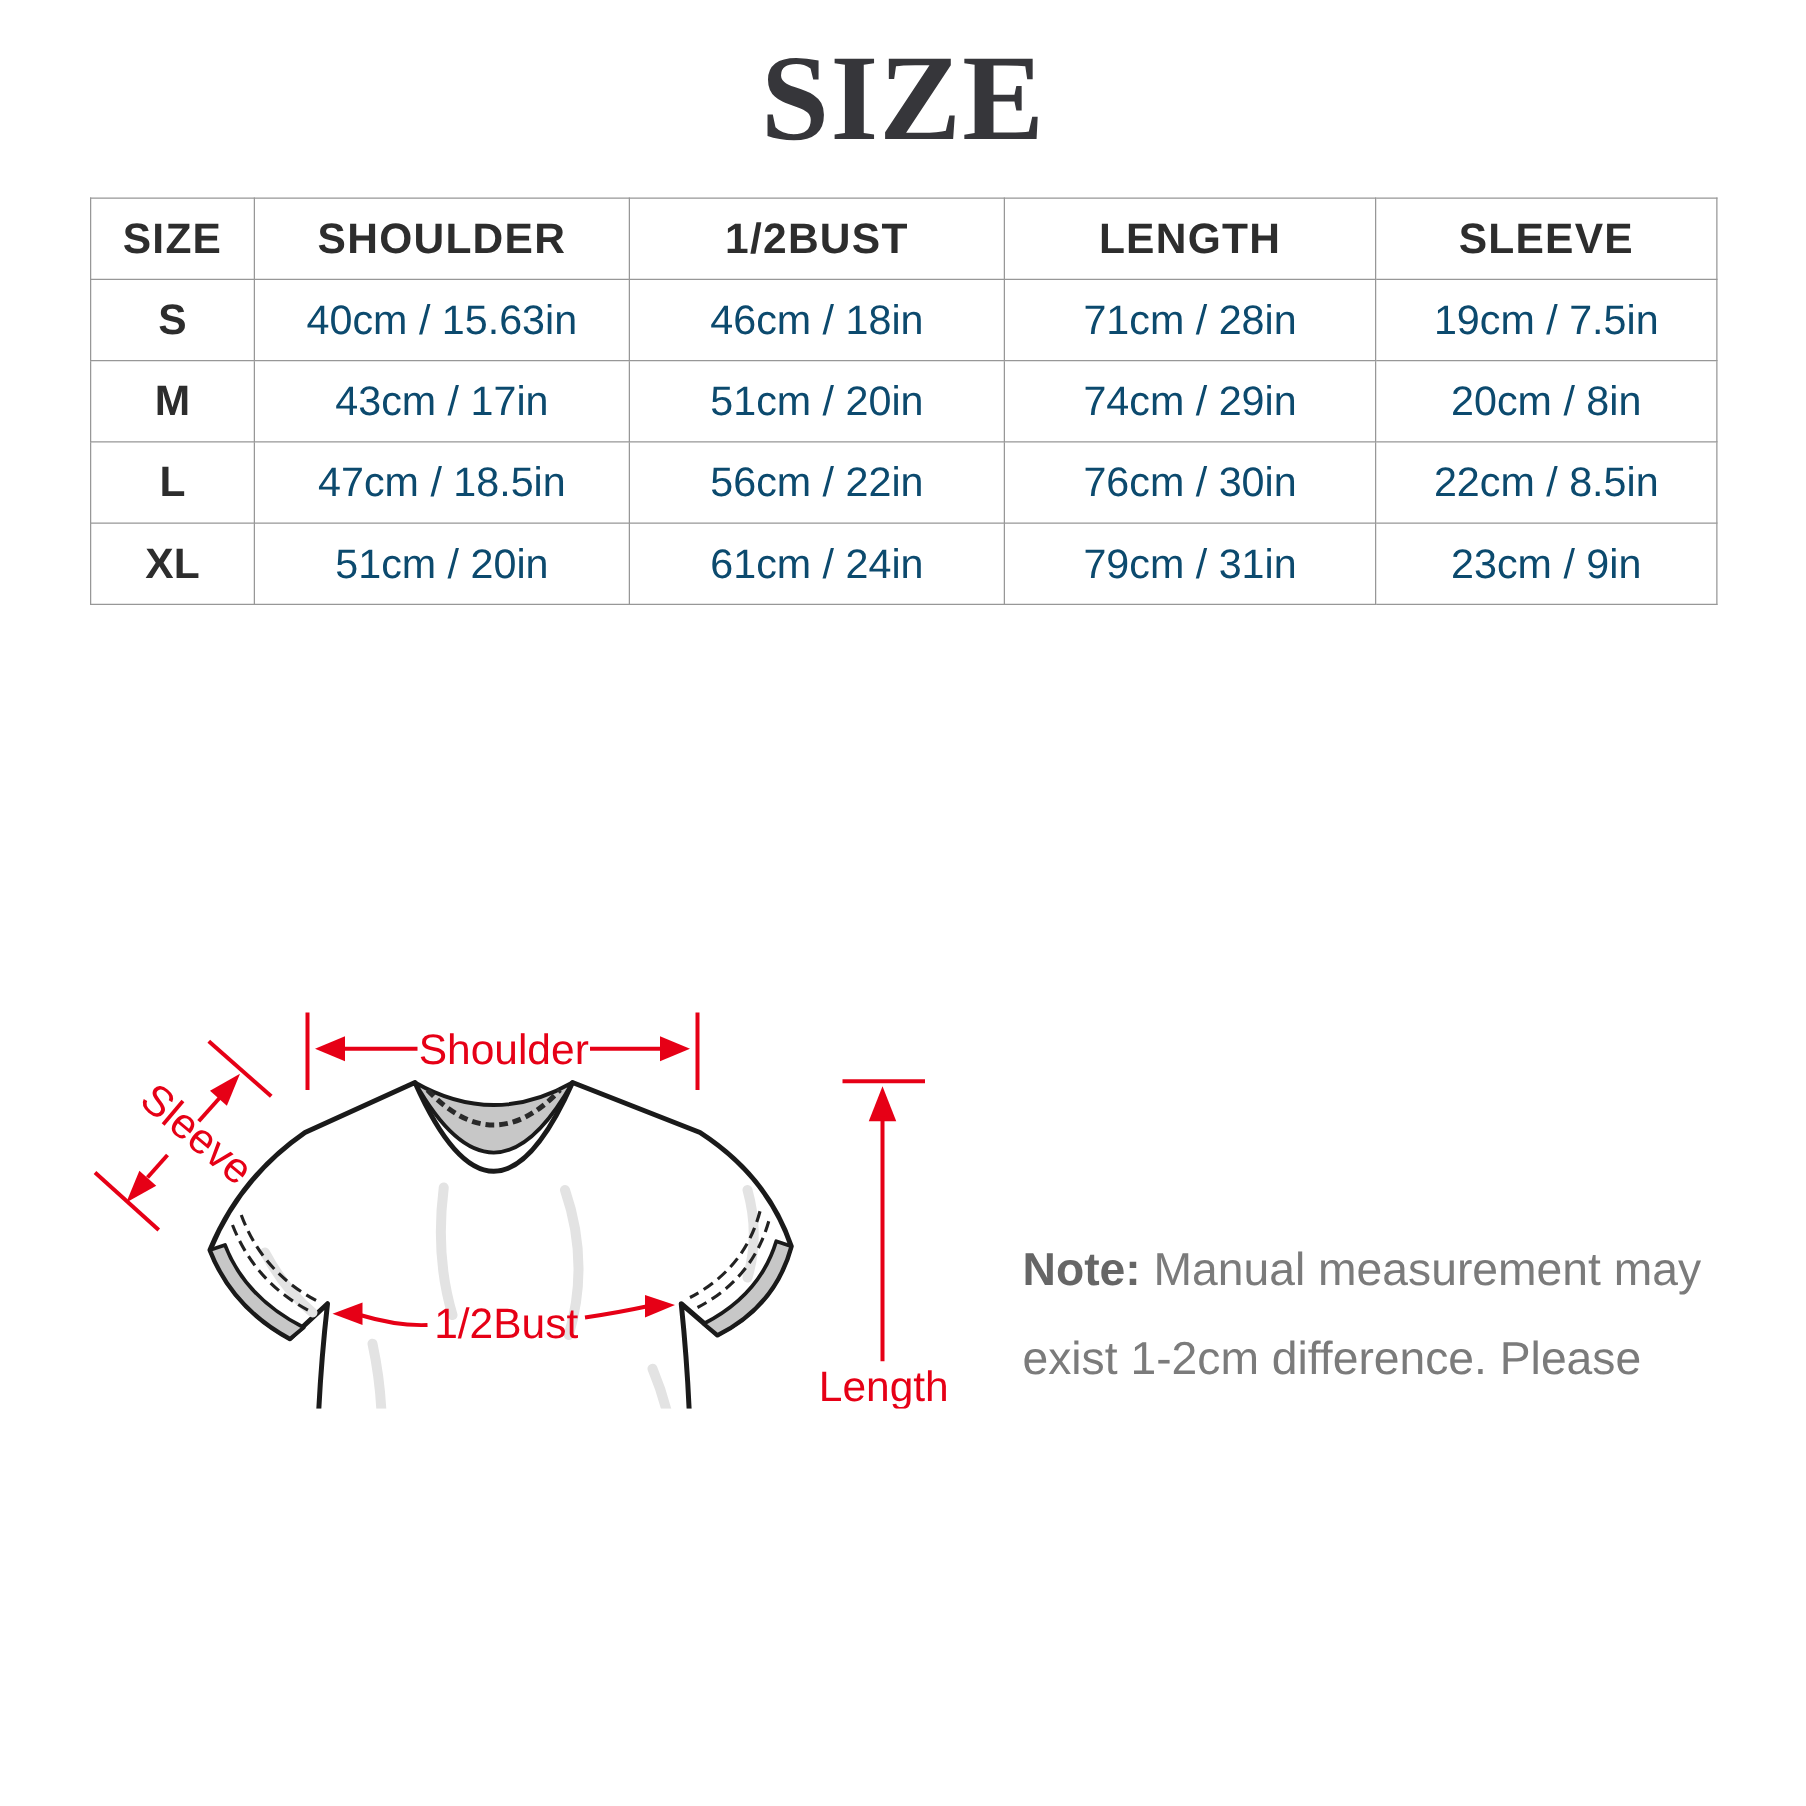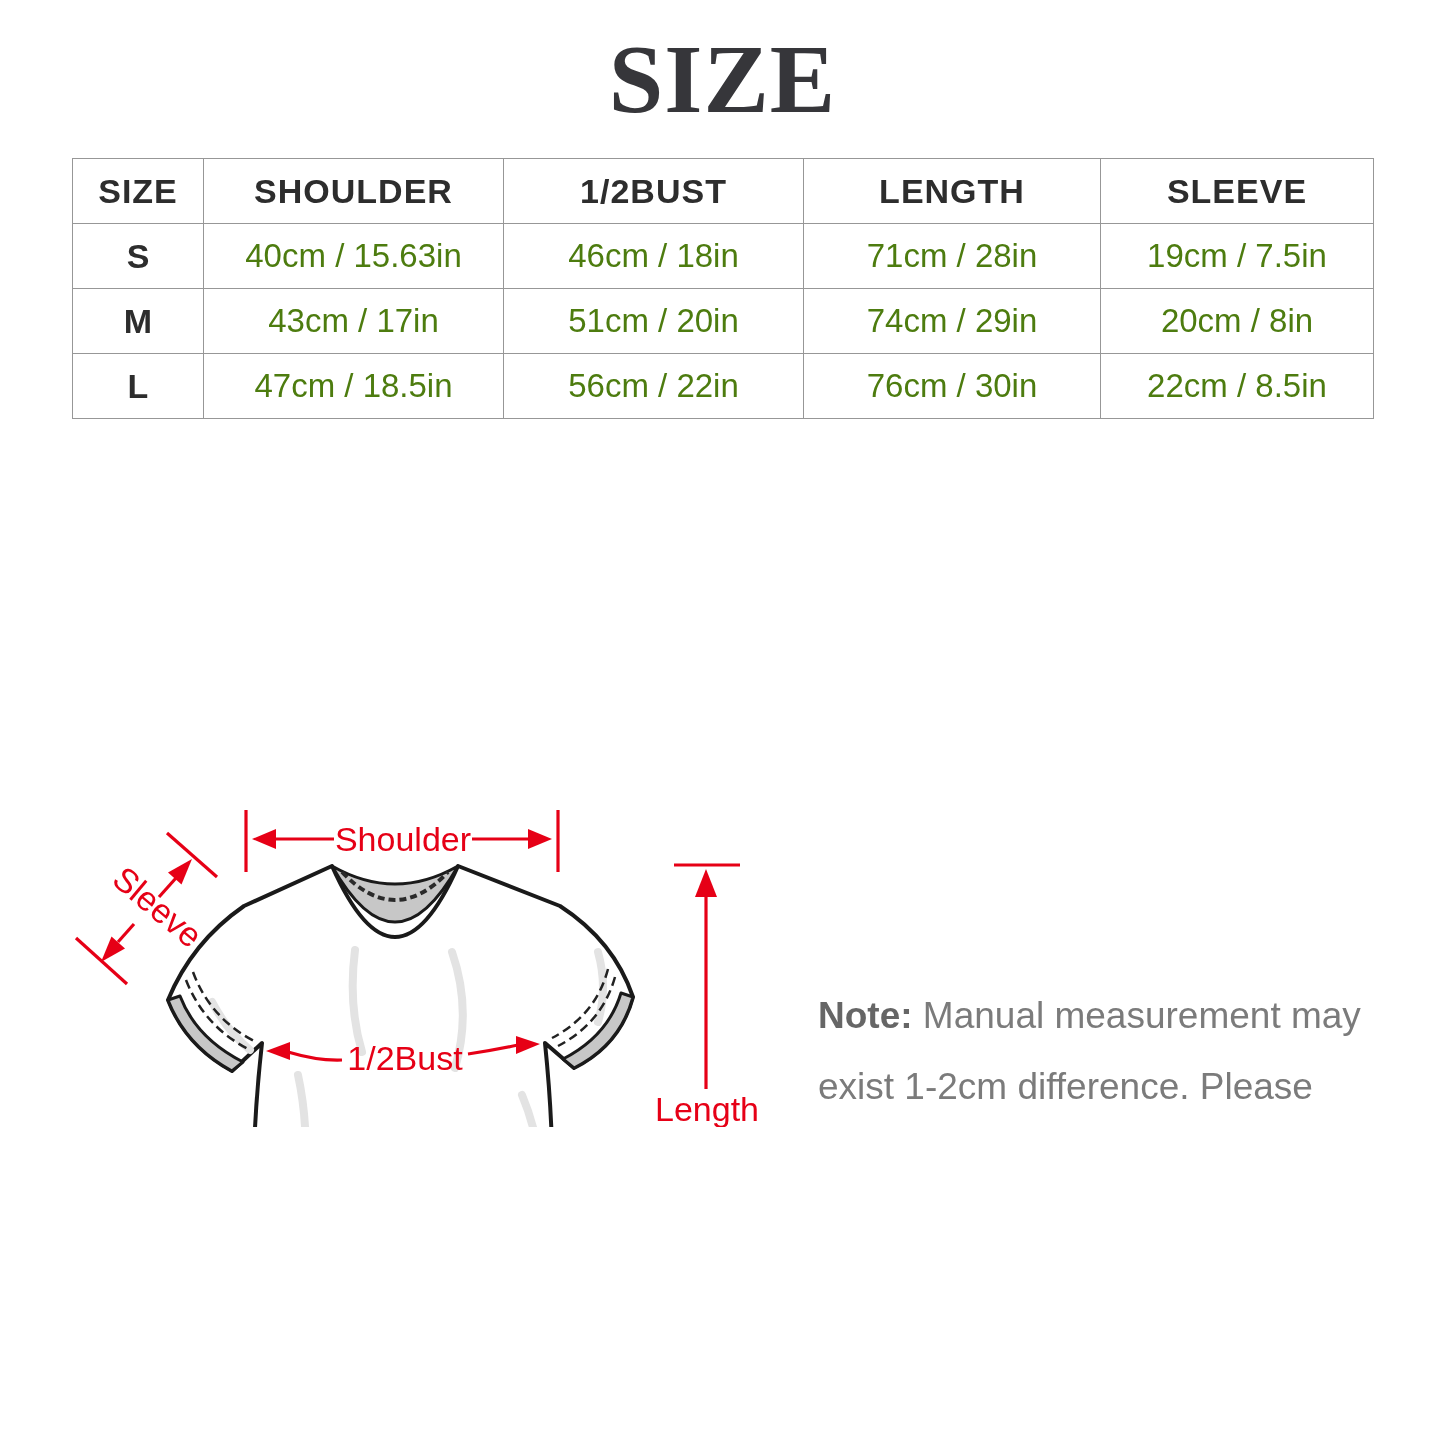--- a/index.html
+++ b/index.html
@@ -10,21 +10,21 @@
   #title{position:absolute;top:24px;left:0;width:100%;margin:0;text-align:center;
          font-family:"Liberation Serif",serif;font-weight:bold;font-size:98px;
          line-height:110px;color:#36363a;letter-spacing:1px;}
 
   
   table#size-table{position:absolute;left:72px;top:158px;width:1301px;
         border-collapse:collapse;table-layout:fixed;}
   #size-table th,#size-table td{border:1px solid #979797;text-align:center;
         vertical-align:middle;padding:0;overflow:hidden;}
   #size-table thead th{height:64px;font-size:34px;font-weight:bold;color:#2d2d2d;letter-spacing:1px;}
-  #size-table tbody td{height:64px;font-size:33px;color:#4d7c0f;}
+  #size-table tbody td{height:64px;font-size:33px;color:#0c4a6e;}
   #size-table tbody td.size-col{font-weight:bold;color:#2d2d2d;font-size:34px;}
 
   
   #diagram{position:absolute;left:0;top:760px;width:1445px;height:685px;}
   .outline{fill:#ffffff;stroke:#1a1a1a;stroke-width:4;stroke-linejoin:round;}
   .grayfill{fill:#c7c7c7;stroke:#1a1a1a;stroke-width:3;stroke-linejoin:round;}
   .hemfill{fill:#d8d8d8;stroke:#1a1a1a;stroke-width:3;stroke-linejoin:round;}
   .stitch{fill:none;stroke:#222;stroke-width:2.5;stroke-dasharray:9 5;}
   .stitch-heavy{fill:none;stroke:#2a2a2a;stroke-width:4;stroke-dasharray:7 4;}
   .wrinkle{fill:none;stroke:#e3e3e3;stroke-width:8;stroke-linecap:round;}
@@ -74,20 +74,27 @@
           <td>51cm / 20in</td>
           <td>74cm / 29in</td>
           <td>20cm / 8in</td>
         </tr>
         <tr>
           <td class="size-col">L</td>
           <td>47cm / 18.5in</td>
           <td>56cm / 22in</td>
           <td>76cm / 30in</td>
           <td>22cm / 8.5in</td>
+        </tr>
+        <tr>
+          <td class="size-col">XL</td>
+          <td>51cm / 20in</td>
+          <td>61cm / 24in</td>
+          <td>79cm / 31in</td>
+          <td>23cm / 9in</td>
         </tr>
       </tbody>
   </table>
 
   <svg id="diagram" viewBox="0 760 1445 685">
 
     <g>
 
       <path class="outline" d="
         M332,866 L244,906

